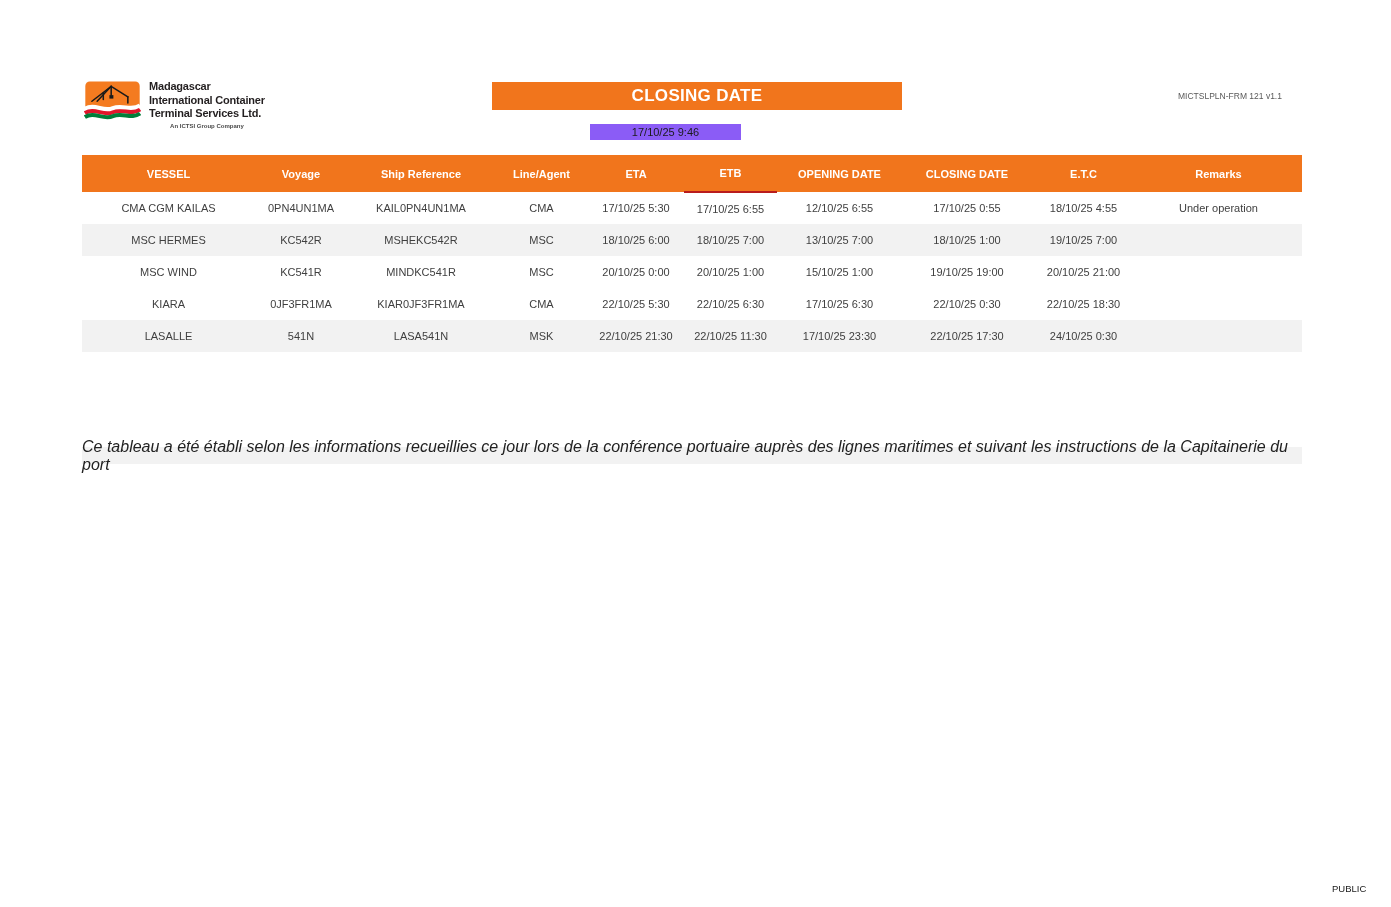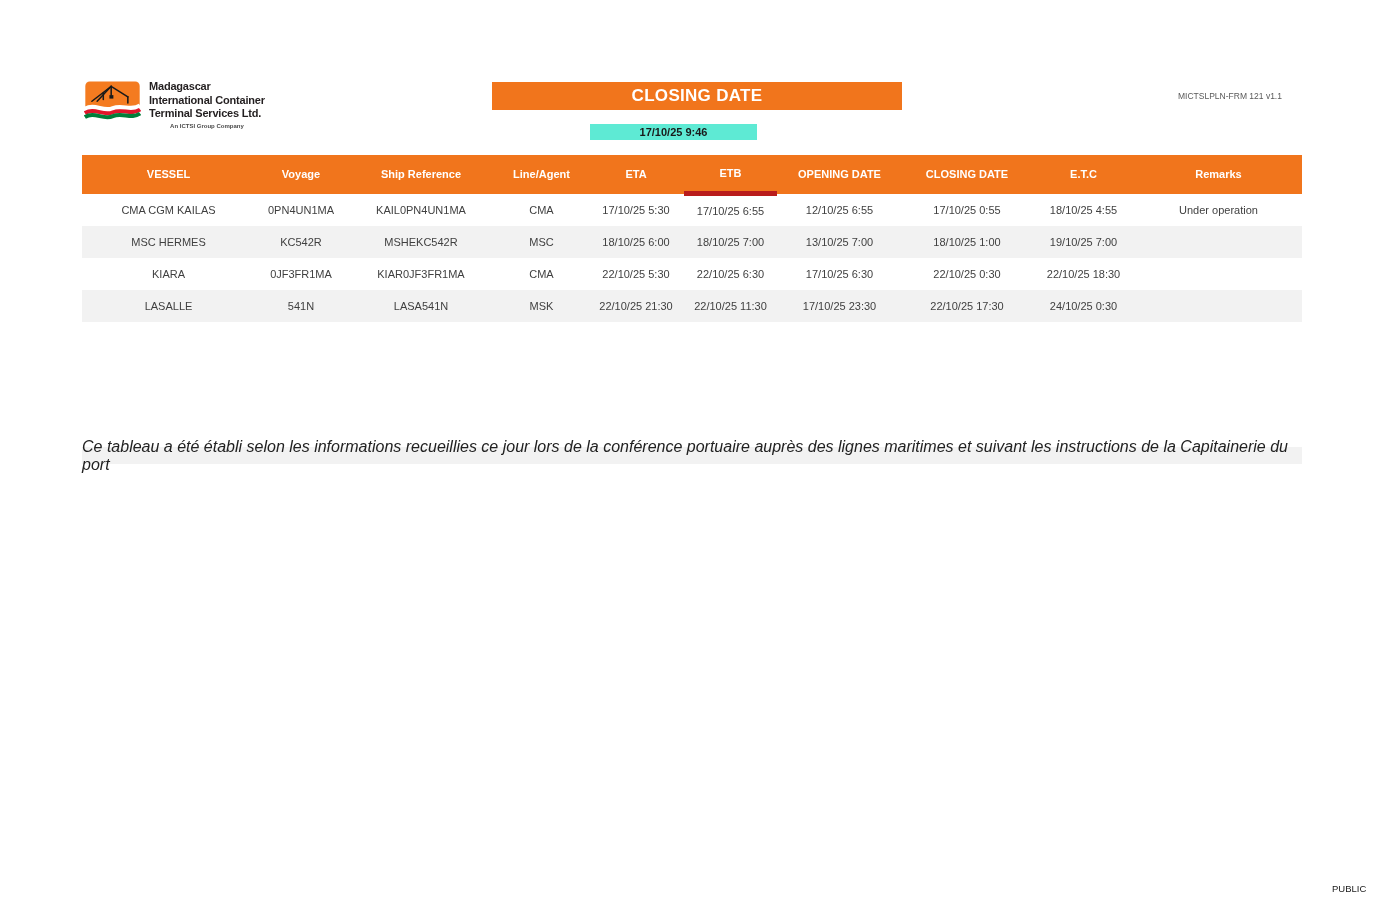--- a/index.html
+++ b/index.html
@@ -36,44 +36,44 @@
     width: 410px; height: 28px;
     background: var(--accent);
     display: flex; align-items: center; justify-content: center;
     color: #ffffff; font-weight: 700; font-size: 17px;
     letter-spacing: 0.3px;
   }
 
   
   .date-strip {
     position: absolute; left: 590px; top: 124px;
-    width: 167px; height: 16px;
-    background: #5eead4;
+    width: 151px; height: 16px;
+    background: #8b5cf6;
     display: flex; align-items: center; justify-content: center;
-    font-weight: 700; font-size: 11px; color: #1a1a1a;
+    font-weight: 400; font-size: 11px; color: #1a1a1a;
   }
 
   
   .form-ref {
     position: absolute; left: 1140px; top: 91px; width: 180px;
     font-size: 8.5px; color: #595959; text-align: center;
   }
 
   
   .tbl-wrap { position: absolute; left: 82px; top: 155px; width: 1220px; }
   table.sched {
     border-collapse: collapse; table-layout: fixed; width: 1220px;
   }
   table.sched th {
     background: var(--accent); color: #ffffff;
     font-size: 11px; font-weight: 700;
     height: 18px; padding: 12px 2px;
     text-align: center; vertical-align: middle;
   }
-  table.sched th.etb-active { border-bottom: 5px solid #b91c1c; }
+  table.sched th.etb-active { border-bottom: 2px solid #b91c1c; }
   table.sched td {
     font-size: 11px; color: #3f3f3f;
     height: 32px; padding: 0 2px;
     text-align: center; vertical-align: middle;
     white-space: nowrap; overflow: hidden;
   }
   table.sched tr.alt td { background: var(--row-alt); }
   col.c0 { width: 173px; } col.c1 { width: 92px; }  col.c2 { width: 148px; }
   col.c3 { width: 93px; }  col.c4 { width: 96px; }  col.c5 { width: 93px; }
   col.c6 { width: 125px; } col.c7 { width: 130px; } col.c8 { width: 103px; }
@@ -179,20 +179,32 @@
             <td>MSHEKC542R</td>
             <td>MSC</td>
             <td>18/10/25 6:00</td>
             <td>18/10/25 7:00</td>
             <td>13/10/25 7:00</td>
             <td>18/10/25 1:00</td>
             <td>19/10/25 7:00</td>
             <td></td>
           </tr>
           <tr>
+            <td>MSC WIND</td>
+            <td>KC541R</td>
+            <td>MINDKC541R</td>
+            <td>MSC</td>
+            <td>20/10/25 0:00</td>
+            <td>20/10/25 1:00</td>
+            <td>15/10/25 1:00</td>
+            <td>19/10/25 19:00</td>
+            <td>20/10/25 21:00</td>
+            <td></td>
+          </tr>
+          <tr>
             <td>KIARA</td>
             <td>0JF3FR1MA</td>
             <td>KIAR0JF3FR1MA</td>
             <td>CMA</td>
             <td>22/10/25 5:30</td>
             <td>22/10/25 6:30</td>
             <td>17/10/25 6:30</td>
             <td>22/10/25 0:30</td>
             <td>22/10/25 18:30</td>
             <td></td>

